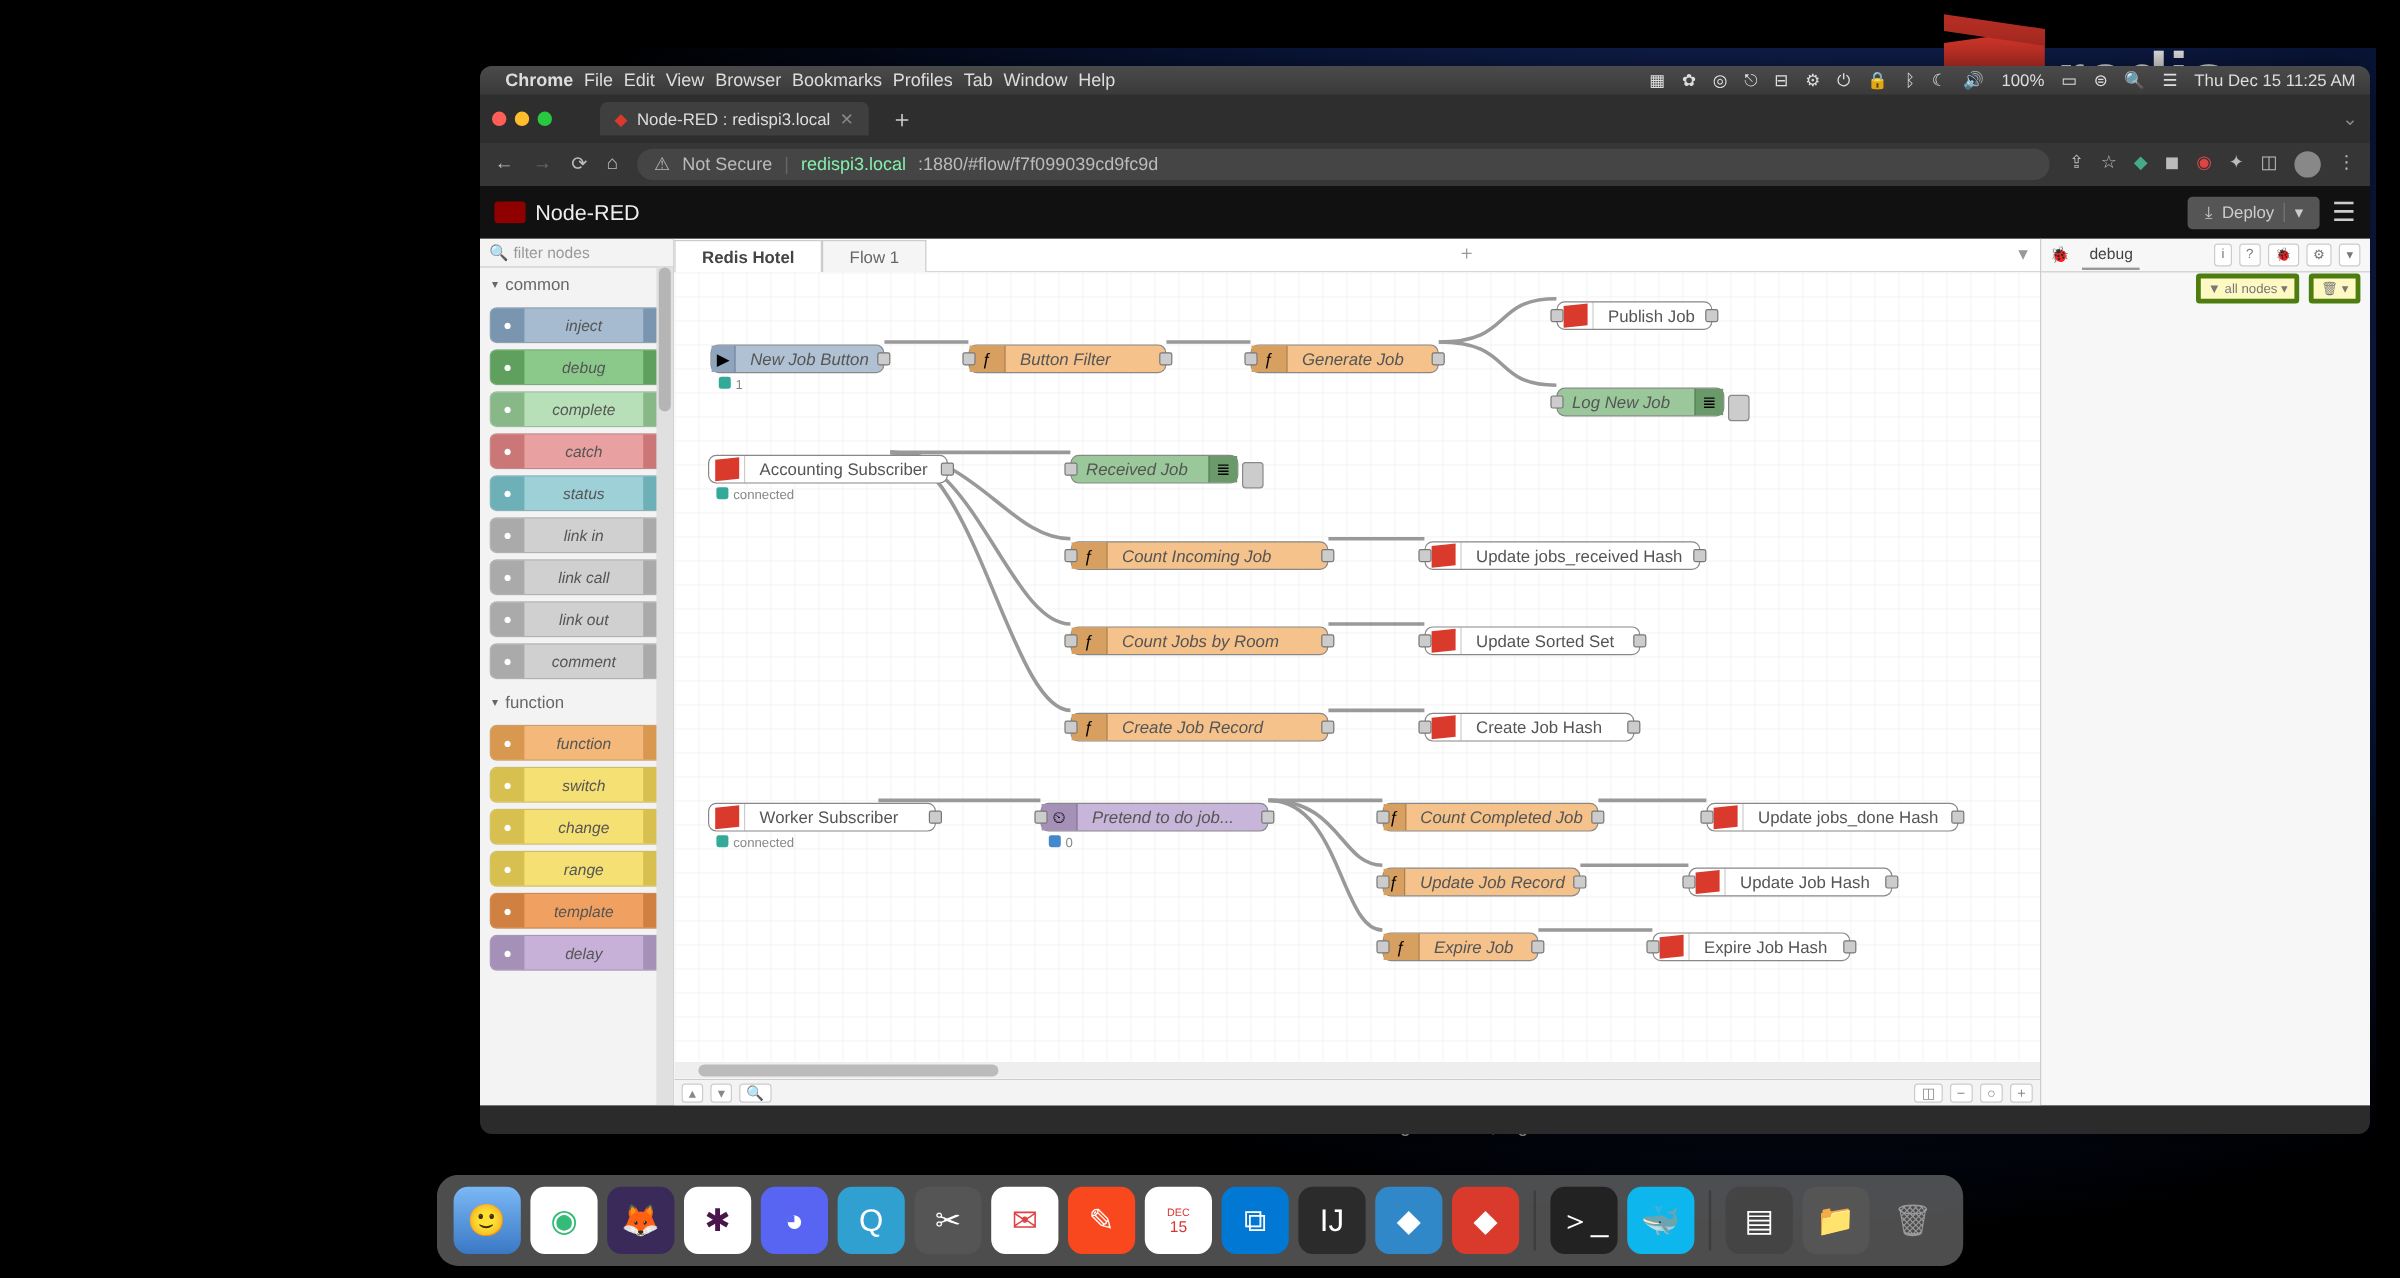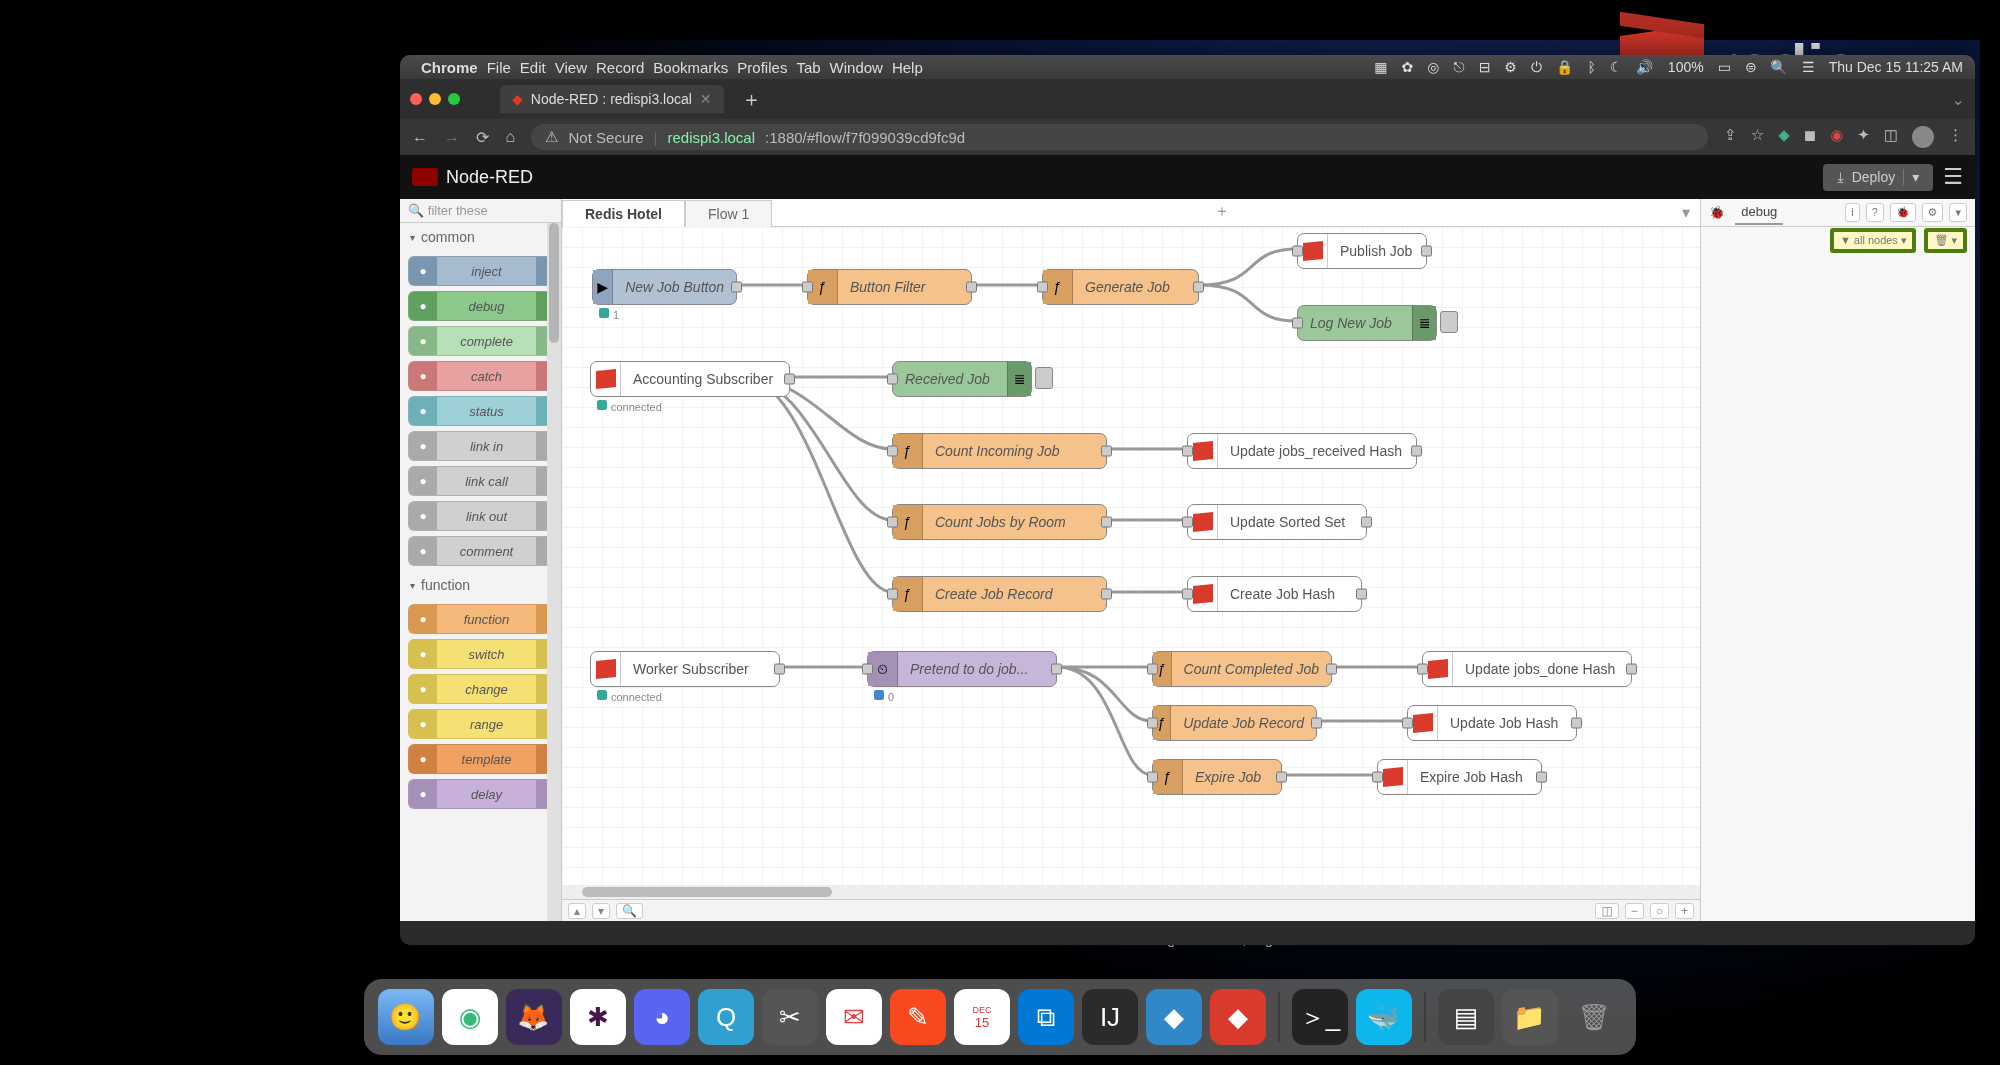--- a/index.html
+++ b/index.html
@@ -77,21 +77,21 @@
 .ws-tab.active{background:#fff; font-weight:bold; color:#444;}
 .ws-tab-add{margin-left:auto; padding:4px 10px; color:#999;}
 .canvas{flex:1; background:#fff; background-image:linear-gradient(#f3f3f3 1px,transparent 1px),linear-gradient(90deg,#f3f3f3 1px,transparent 1px); background-size:20px 20px; position:relative; overflow:hidden;}
 .hscroll{position:absolute; left:0; right:0; bottom:0; height:14px; background:#eee;}
 .hscroll:before{content:'';position:absolute;left:20px;top:2px;height:10px;width:250px;background:#bbb;border-radius:5px;}
 .ws-footer{height:22px; border-top:1px solid #ccc; background:#f3f3f3; display:flex; align-items:center; font-size:12px; color:#888; padding:0 6px; gap:6px;}
 .ws-footer .fr{margin-left:auto; display:flex; gap:6px;}
 .fbtn{border:1px solid #ccc; padding:0 5px; border-radius:3px; background:#fff;}
 
 
-.fnode{position:absolute; height:36px; border-radius:7px; display:flex; align-items:center; font-size:14px; border:1px solid #888;}
+.fnode{position:absolute; height:24px; border-radius:7px; display:flex; align-items:center; font-size:14px; border:1px solid #888;margin-top:18px;}
 .fnode .flabel{flex:1; padding:0 12px; font-style:italic; color:#555; white-space:nowrap;}
 .fnode .fic{width:30px; height:100%; display:flex; align-items:center; justify-content:center; border-right:1px solid rgba(0,0,0,.2);}
 .fnode .ficr{border-left:1px solid rgba(0,0,0,.2); border-right:none; width:24px;}
 .port{position:absolute; width:11px; height:11px; background:#ccc; border:1px solid #777; border-radius:2px;}
 .port.out{right:-6px; top:50%; transform:translateY(-50%);}
 .port.in{left:-6px; top:50%; transform:translateY(-50%);}
 .status-dot{position:absolute; bottom:-14px; left:6px; width:10px; height:10px; border-radius:2px;}
 .status-txt{position:absolute; bottom:-17px; left:20px; font-size:11px; color:#888;}
 
 .bg-inject{background:#b0c1d4;}
@@ -139,21 +139,21 @@
 </div>
 
 <div class="mac-window">
 
   <div class="menubar">
     <span class="apple"></span>
     <b>Chrome</b>
     <span>File</span>
     <span>Edit</span>
     <span>View</span>
-    <span>Record</span>
+    <span>Browser</span>
     <span>Bookmarks</span>
     <span>Profiles</span>
     <span>Tab</span>
     <span>Window</span>
     <span>Help</span>
     <div class="right">
       <span>▦</span>
       <span>✿</span>
       <span>◎</span>
       <span>⎋</span>
@@ -227,21 +227,21 @@
       </div>
       <span class="burger">☰</span>
     </div>
   </div>
 
   <div class="nr-body">
 
     <div class="palette">
       <div class="filter-box">
         <span>🔍</span>&nbsp;
-        <span>filter these</span>
+        <span>filter nodes</span>
       </div>
       <div class="cat-head">common</div>
       <div id="pal-common">
           <div class="pnode c-blue">
             <div class="picon ci-blue">●</div>
             <div class="plabel">inject</div>
             <div class="pright ci-blue"></div>
           </div>
           <div class="pnode c-green">
             <div class="picon ci-green">●</div>

